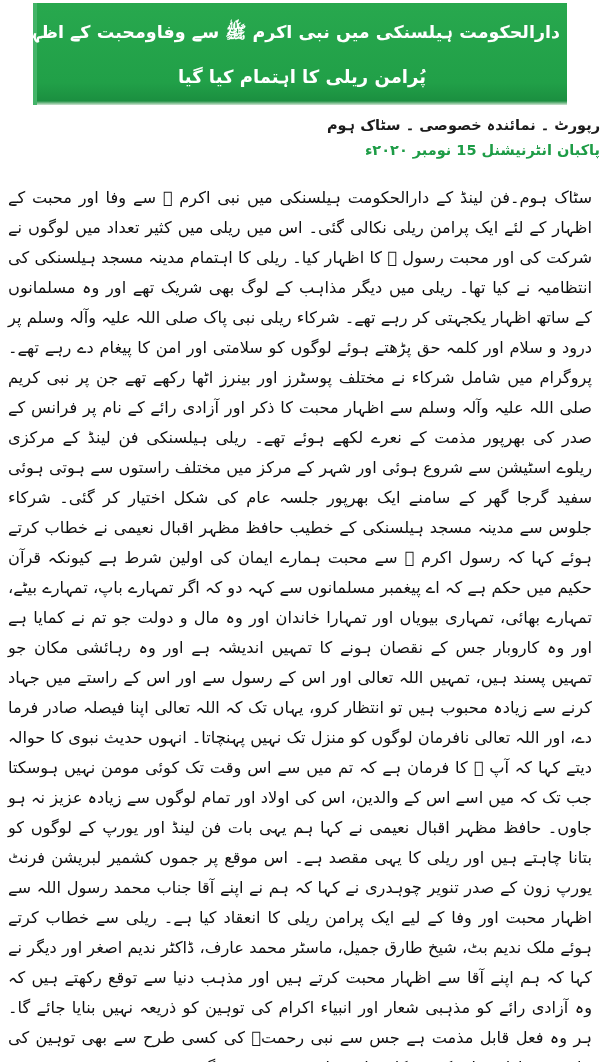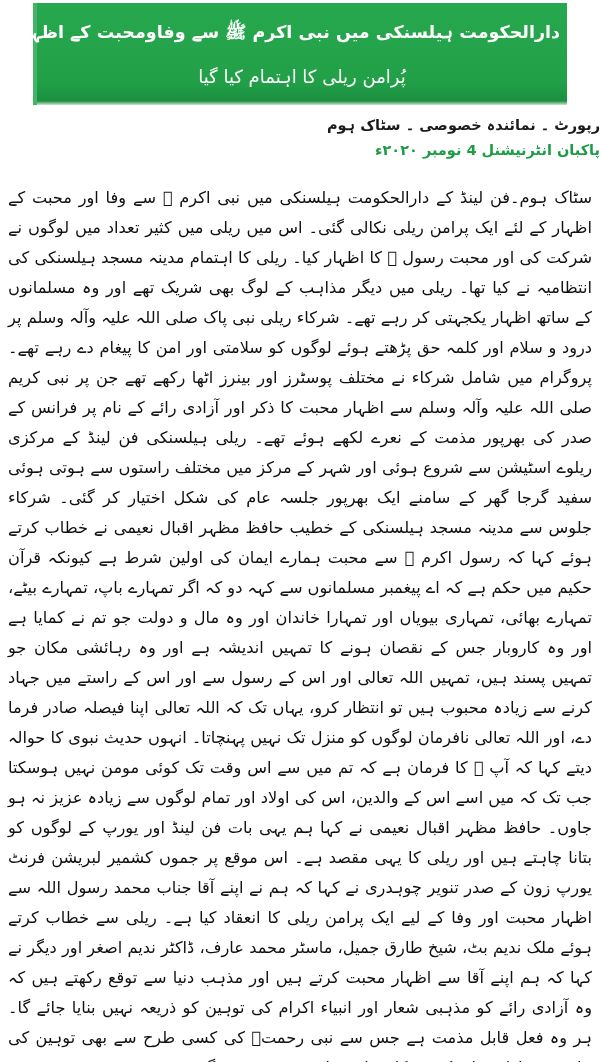--- a/index.html
+++ b/index.html
@@ -9,38 +9,38 @@
   }
   .urdu{direction:rtl;unicode-bidi:embed;}
   
   .banner{
     margin:3px 33px 0 33px;height:102px;
     background:linear-gradient(180deg,#28a84e 0%,#21a048 78%,#1b8f40 96%,#cfe4d2 100%);
     color:#ffffff;display:flex;flex-direction:column;justify-content:space-evenly;
     align-items:center;text-align:center;border-left:4px solid #43b468;
   }
   .banner-line1{font-size:17.5px;font-weight:bold;white-space:nowrap;letter-spacing:-0.2px;}
-  .banner-line2{font-size:18px;font-weight:normal;}
+  .banner-line2{font-size:18px;font-weight:bold;}
   
   .byline{ text-align:right;font-size:14.5px;font-weight:bold;color:#1b1b1b;margin-top:8px;line-height:24px;}
   .dateline{color:#1d9c46;margin-top:1px;}
   
   .body-text{
     margin:21px 8px 0 8px;color:#101010;
     font-size:16.2px;line-height:30px;text-align:justify;
   }
 </style>
 </head>
 <body>
 
 <div class="page">
 
   <header class="banner urdu">
     <div class="banner-line1">فن لینڈ: دارالحکومت ہیلسنکی میں نبی اکرم ﷺ سے وفاومحبت کے اظہار کیلئے</div>
     <div class="banner-line2">پُرامن ریلی کا اہتمام کیا گیا</div>
   </header>
 
   <div class="byline urdu">رپورٹ ۔ نمائندہ خصوصی ۔ سٹاک ہوم</div>
-  <div class="byline dateline urdu">پاکبان انٹرنیشنل 4 نومبر ۲۰۲۰ء</div>
+  <div class="byline dateline urdu">پاکبان انٹرنیشنل 15 نومبر ۲۰۲۰ء</div>
 
   <p class="body-text urdu">سٹاک ہوم۔فن لینڈ کے دارالحکومت ہیلسنکی میں نبی اکرم ﷺ سے وفا اور محبت کے اظہار کے لئے ایک پرامن ریلی نکالی گئی۔ اس میں ریلی میں کثیر تعداد میں لوگوں نے شرکت کی اور محبت رسول ﷺ کا اظہار کیا۔ ریلی کا اہتمام مدینہ مسجد ہیلسنکی کی انتظامیہ نے کیا تھا۔ ریلی میں دیگر مذاہب کے لوگ بھی شریک تھے اور وہ مسلمانوں کے ساتھ اظہار یکجہتی کر رہے تھے۔ شرکاء ریلی نبی پاک صلی اللہ علیہ وآلہ وسلم پر درود و سلام اور کلمہ حق پڑھتے ہوئے لوگوں کو سلامتی اور امن کا پیغام دے رہے تھے۔ پروگرام میں شامل شرکاء نے مختلف پوسٹرز اور بینرز اٹھا رکھے تھے جن پر نبی کریم صلی اللہ علیہ وآلہ وسلم سے اظہار محبت کا ذکر اور آزادی رائے کے نام پر فرانس کے صدر کی بھرپور مذمت کے نعرے لکھے ہوئے تھے۔ ریلی ہیلسنکی فن لینڈ کے مرکزی ریلوے اسٹیشن سے شروع ہوئی اور شہر کے مرکز میں مختلف راستوں سے ہوتی ہوئی سفید گرجا گھر کے سامنے ایک بھرپور جلسہ عام کی شکل اختیار کر گئی۔ شرکاء جلوس سے مدینہ مسجد ہیلسنکی کے خطیب حافظ مظہر اقبال نعیمی نے خطاب کرتے ہوئے کہا کہ رسول اکرم ﷺ سے محبت ہمارے ایمان کی اولین شرط ہے کیونکہ قرآن حکیم میں حکم ہے کہ اے پیغمبر مسلمانوں سے کہہ دو کہ اگر تمہارے باپ، تمہارے بیٹے، تمہارے بھائی، تمہاری بیویاں اور تمہارا خاندان اور وہ مال و دولت جو تم نے کمایا ہے اور وہ کاروبار جس کے نقصان ہونے کا تمہیں اندیشہ ہے اور وہ رہائشی مکان جو تمہیں پسند ہیں، تمہیں اللہ تعالی اور اس کے رسول سے اور اس کے راستے میں جہاد کرنے سے زیادہ محبوب ہیں تو انتظار کرو، یہاں تک کہ اللہ تعالی اپنا فیصلہ صادر فرما دے، اور اللہ تعالی نافرمان لوگوں کو منزل تک نہیں پہنچاتا۔ انہوں حدیث نبوی کا حوالہ دیتے کہا کہ آپ ﷺ کا فرمان ہے کہ تم میں سے اس وقت تک کوئی مومن نہیں ہوسکتا جب تک کہ میں اسے اس کے والدین، اس کی اولاد اور تمام لوگوں سے زیادہ عزیز نہ ہو جاوں۔ حافظ مظہر اقبال نعیمی نے کہا ہم یہی بات فن لینڈ اور یورپ کے لوگوں کو بتانا چاہتے ہیں اور ریلی کا یہی مقصد ہے۔ اس موقع پر جموں کشمیر لبریشن فرنٹ یورپ زون کے صدر تنویر چوہدری نے کہا کہ ہم نے اپنے آقا جناب محمد رسول اللہ سے اظہار محبت اور وفا کے لیے ایک پرامن ریلی کا انعقاد کیا ہے۔ ریلی سے خطاب کرتے ہوئے ملک ندیم بٹ، شیخ طارق جمیل، ماسٹر محمد عارف، ڈاکٹر ندیم اصغر اور دیگر نے کہا کہ ہم اپنے آقا سے اظہار محبت کرتے ہیں اور مذہب دنیا سے توقع رکھتے ہیں کہ وہ آزادی رائے کو مذہبی شعار اور انبیاء اکرام کی توہین کو ذریعہ نہیں بنایا جائے گا۔ ہر وہ فعل قابل مذمت ہے جس سے نبی رحمتؐ کی کسی طرح سے بھی توہین کی جائے۔ بعد ازاں ریلی کے شرکاء پرامن طور پر منتشر ہو گئے۔</p>
 
 </div>
 
 </body></html>

